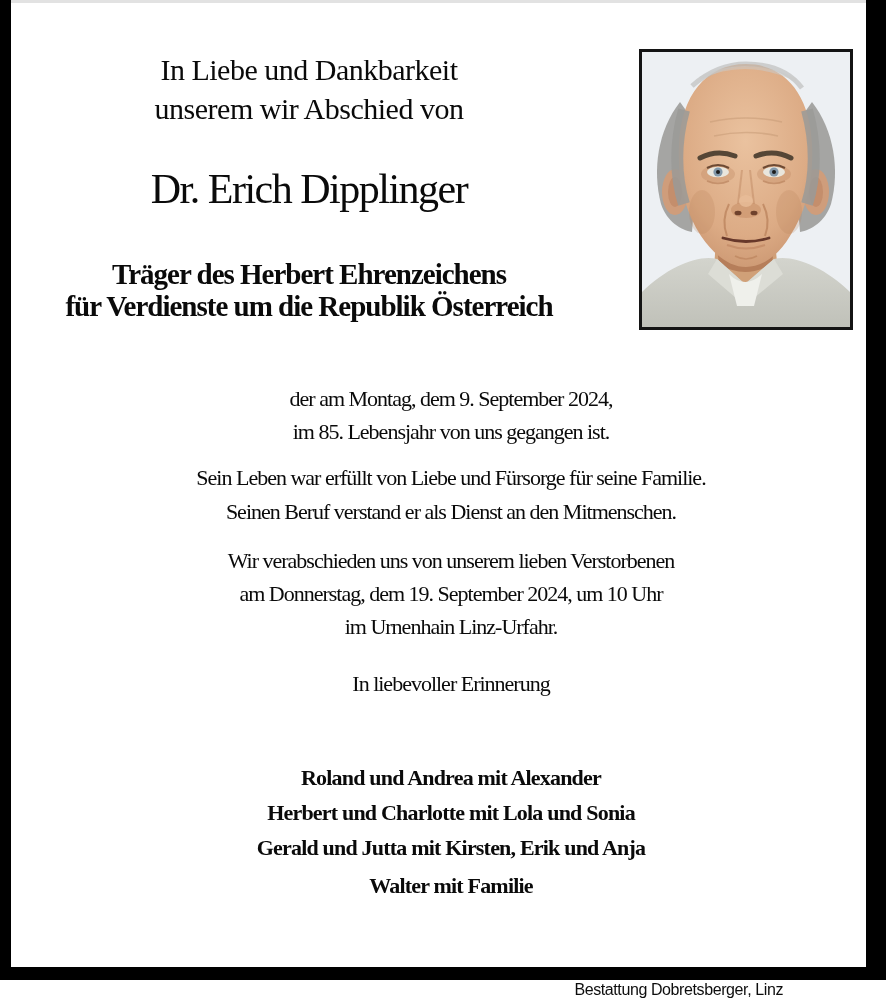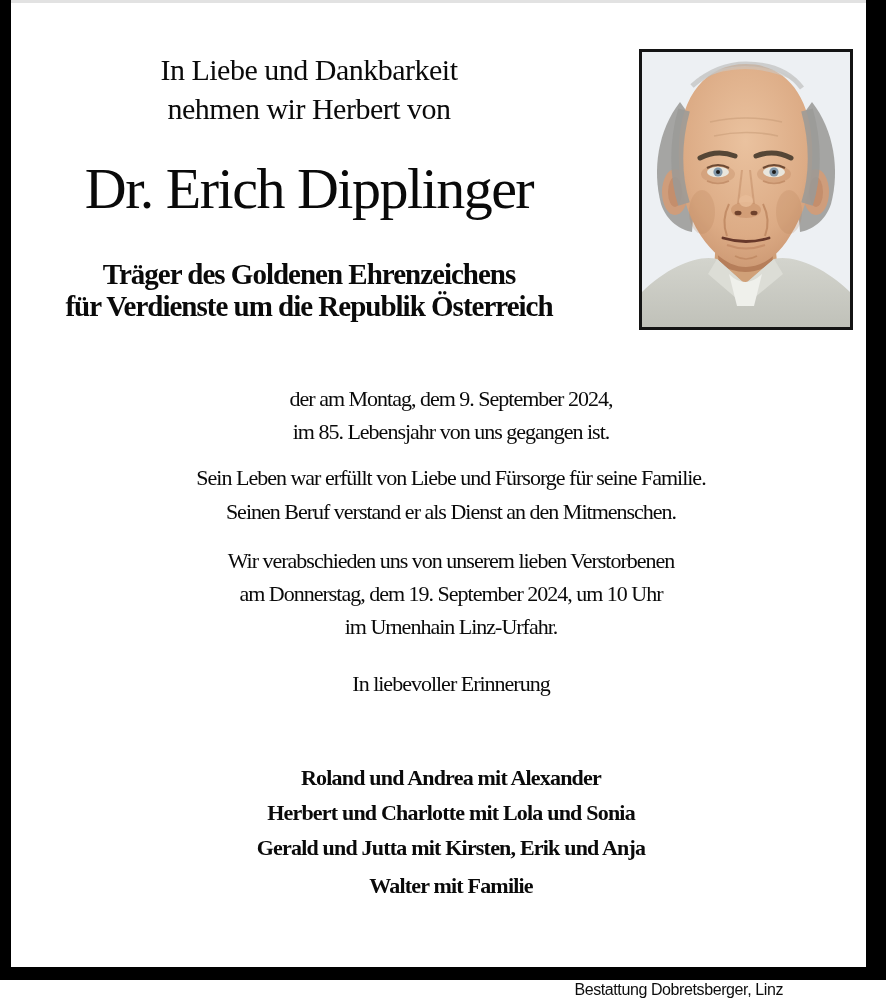--- a/index.html
+++ b/index.html
@@ -30,21 +30,21 @@
     left: 20px; top: 50px;
     width: 578px;
     text-align: center;
   }
   .intro {
     position: absolute; left: 0; top: 0; width: 100%;
     font-size: 30px; line-height: 39px; letter-spacing: -0.5px;
   }
   .deceased-name {
     position: absolute; left: 0; top: 104px; width: 100%;
-    font-size: 58px; line-height: 70px; letter-spacing: -1.5px;
+    font-size: 42px; line-height: 70px; letter-spacing: -1.5px;
     white-space: nowrap;
   }
   .honors {
     position: absolute; left: 0; top: 208px; width: 100%;
     font-size: 29px; line-height: 32px; font-weight: bold; letter-spacing: -1px;
   }
 
   
   .photo {
     position: absolute;
@@ -87,25 +87,25 @@
 <div class="page">
 
   <div class="frame-top"></div>
   <div class="frame-left"></div>
   <div class="frame-right"></div>
   <div class="frame-bottom"></div>
 
   <div class="header-col">
     <div class="intro">
       <div>In Liebe und Dankbarkeit</div>
-      <div>nehmen wir Herbert von</div>
+      <div>unserem wir Abschied von</div>
     </div>
     <div class="deceased-name">Dr. Erich Dipplinger</div>
     <div class="honors">
-      <div>Träger des Goldenen Ehrenzeichens</div>
+      <div>Träger des Herbert Ehrenzeichens</div>
       <div>für Verdienste um die Republik Österreich</div>
     </div>
   </div>
 
   <div class="photo">
     <svg width="208" height="275" viewBox="0 0 208 275">
       <defs>
         <radialGradient id="skin" cx="50%" cy="38%" r="72%">
           <stop offset="0%" stop-color="#eac29f"></stop>
           <stop offset="65%" stop-color="#dcab85"></stop>

